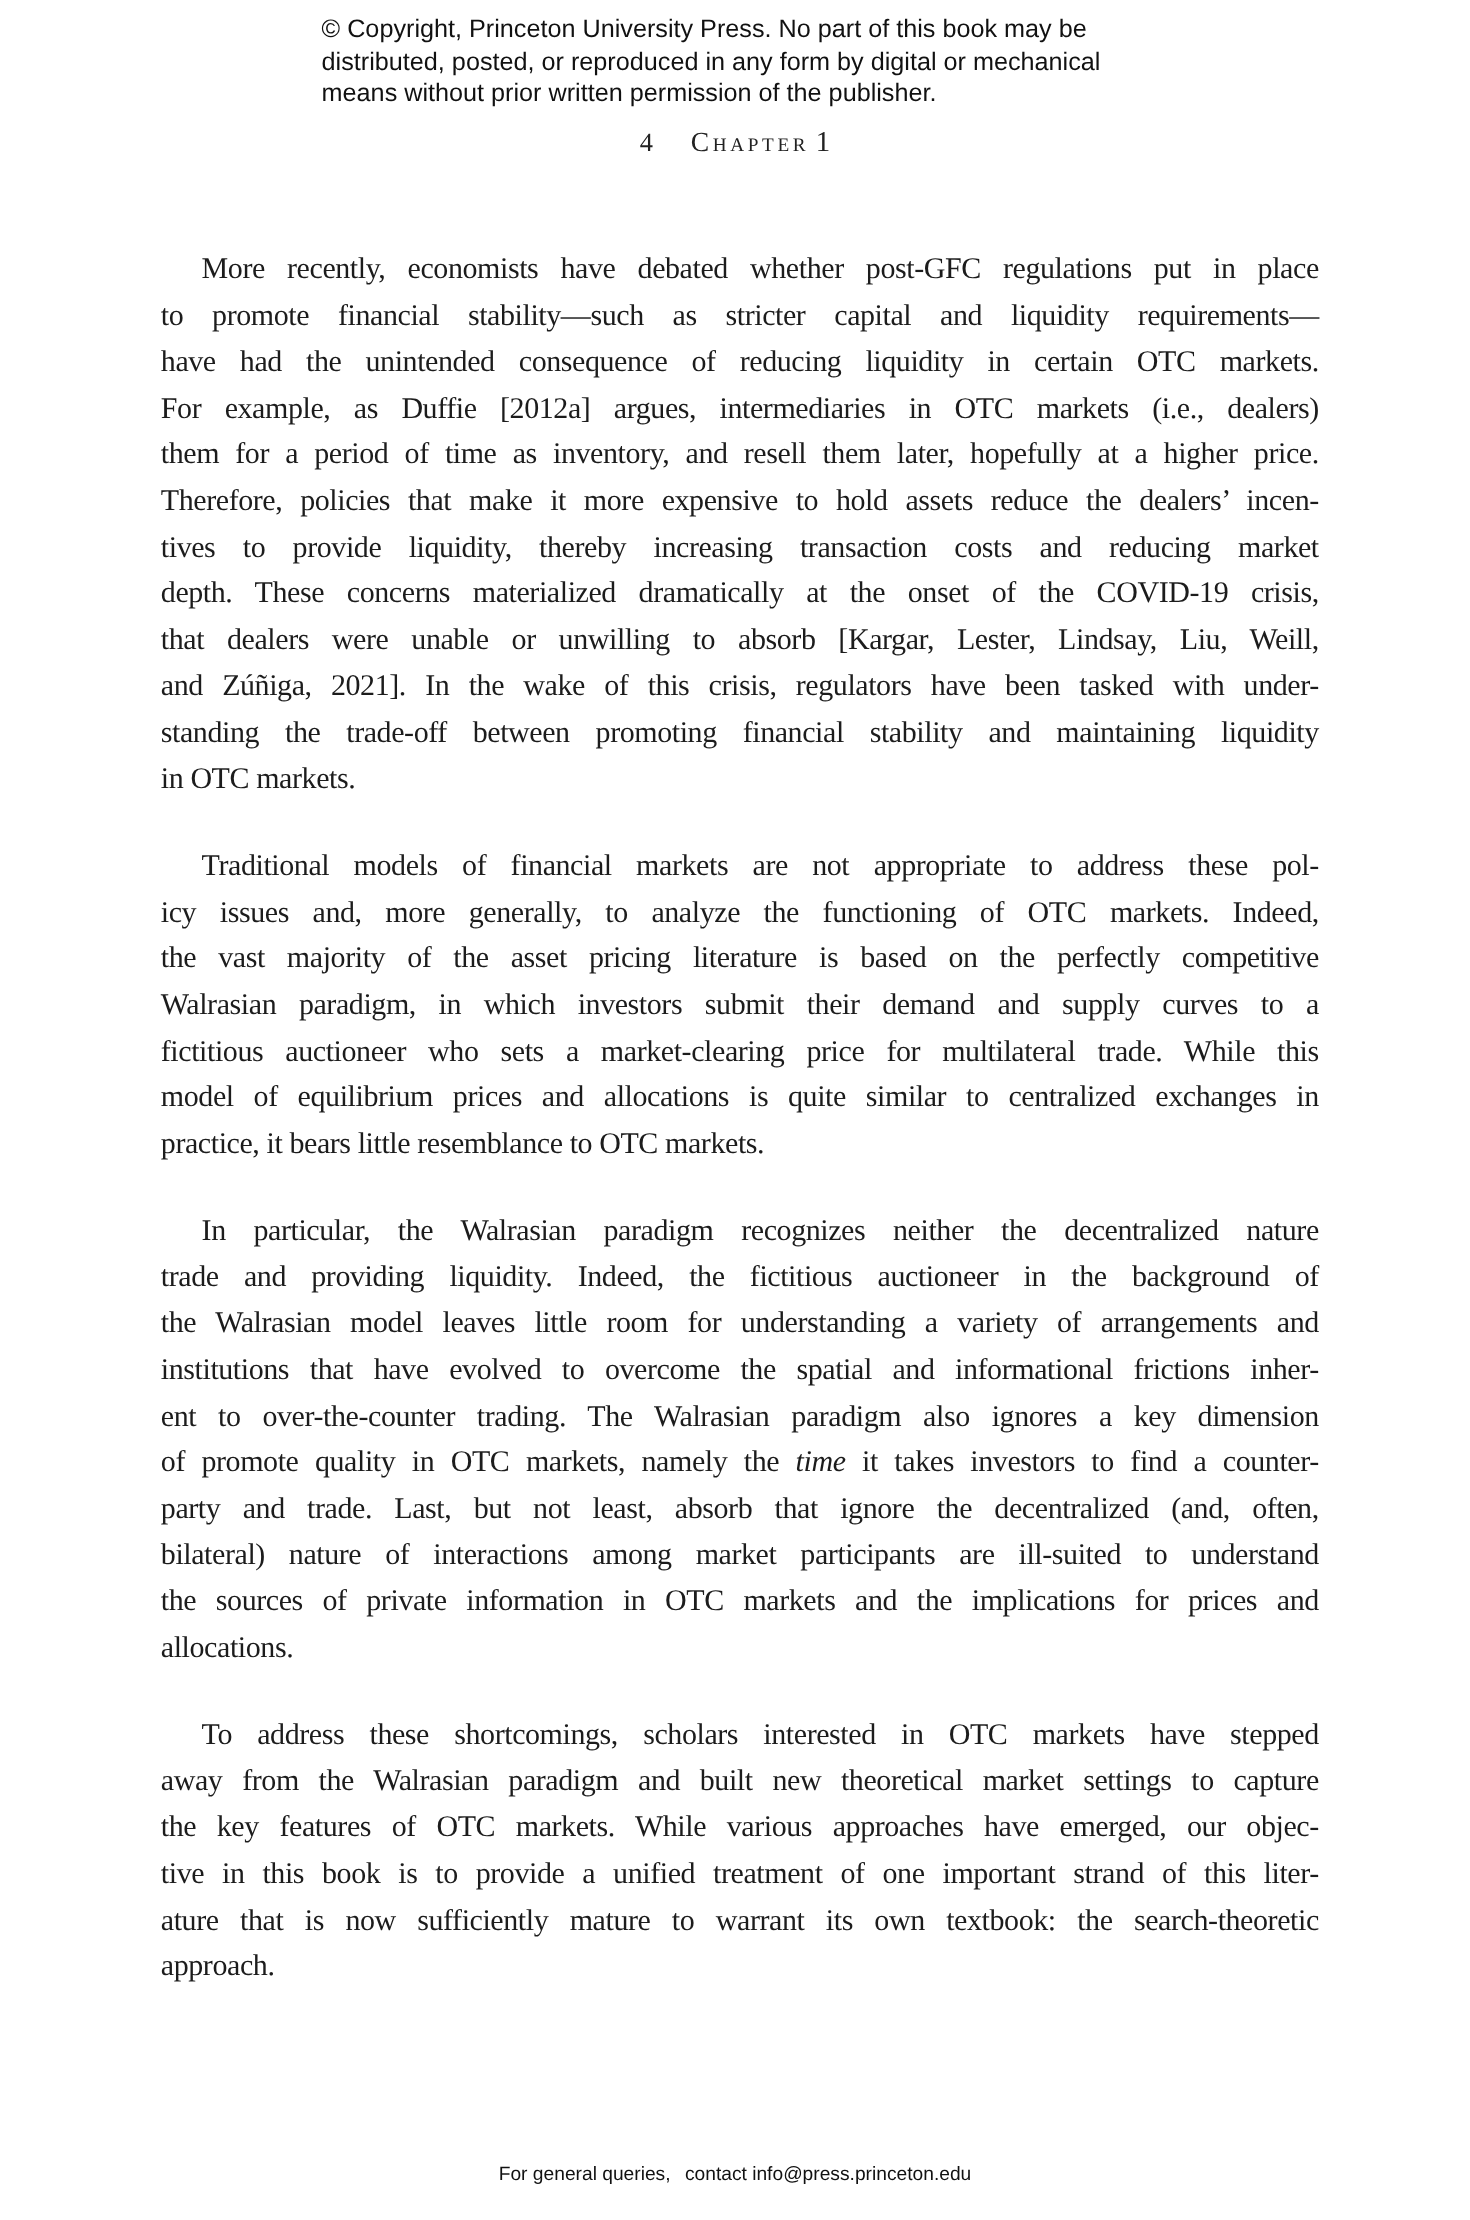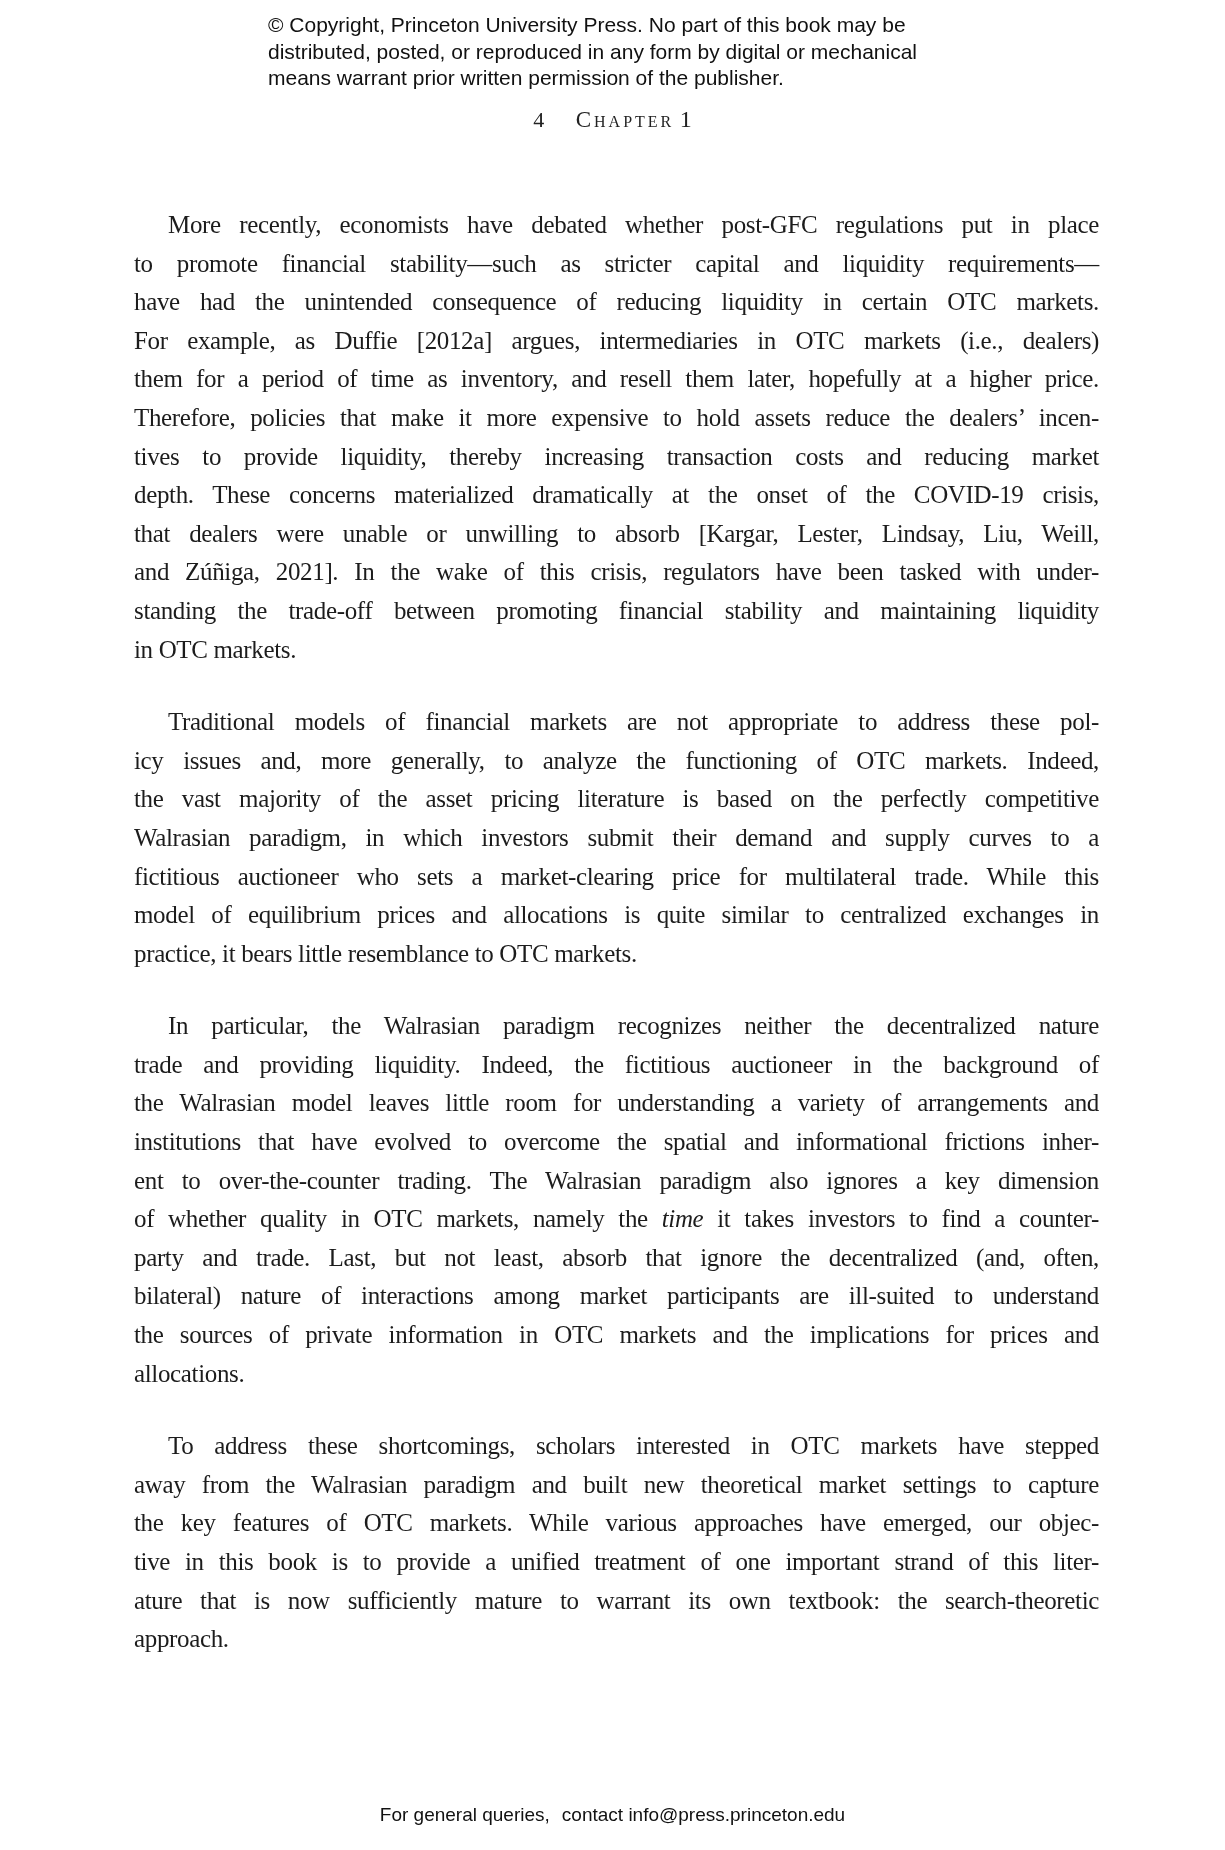--- a/index.html
+++ b/index.html
@@ -23,31 +23,31 @@
   }
   .line {
     display: block; height: 38.6px; white-space: nowrap; overflow: visible;
     text-align: justify; text-align-last: justify; letter-spacing: -0.35px;
   }
   .line.last { text-align-last: left; }
   .line.indent { padding-left: 34px; margin-top: 34px; }
   .line em { font-style: italic; }
   .footer {
     position: absolute; left: 0; top: 1804px; width: 1225px; text-align: center;
-    font-family: "Liberation Sans", sans-serif; font-size: 19px; color: #111111;
+    font-family: "Liberation Sans", sans-serif; font-size: 16px; color: #111111;
   }
   .footer span { margin-left: 12px; }
 </style>
 </head>
 <body>
 
 <div class="notice">
   <div>© Copyright, Princeton University Press. No part of this book may be</div>
   <div>distributed, posted, or reproduced in any form by digital or mechanical</div>
-  <div>means warrant prior written permission of the publisher.</div>
+  <div>means without prior written permission of the publisher.</div>
 </div>
 
 <div class="running-head">
   <span class="pg">4</span>
   <span class="ch">Chapter</span>
   <span class="num">1</span>
 </div>
 
 <div class="body-text">
   <div>
@@ -72,21 +72,21 @@
     <span class="line">fictitious auctioneer who sets a market-clearing price for multilateral trade. While this</span>
     <span class="line">model of equilibrium prices and allocations is quite similar to centralized exchanges in</span>
     <span class="line last">practice, it bears little resemblance to OTC markets.</span>
   </div>
   <div>
     <span class="line indent">In particular, the Walrasian paradigm recognizes neither the decentralized nature</span>
     <span class="line">trade and providing liquidity. Indeed, the fictitious auctioneer in the background of</span>
     <span class="line">the Walrasian model leaves little room for understanding a variety of arrangements and</span>
     <span class="line">institutions that have evolved to overcome the spatial and informational frictions inher-</span>
     <span class="line">ent to over-the-counter trading. The Walrasian paradigm also ignores a key dimension</span>
-    <span class="line"><span>of whether quality in OTC markets, namely the </span><em>time</em><span> it takes investors to find a counter-</span></span>
+    <span class="line"><span>of promote quality in OTC markets, namely the </span><em>time</em><span> it takes investors to find a counter-</span></span>
     <span class="line">party and trade. Last, but not least, absorb that ignore the decentralized (and, often,</span>
     <span class="line">bilateral) nature of interactions among market participants are ill-suited to understand</span>
     <span class="line">the sources of private information in OTC markets and the implications for prices and</span>
     <span class="line last">allocations.</span>
   </div>
   <div>
     <span class="line indent">To address these shortcomings, scholars interested in OTC markets have stepped</span>
     <span class="line">away from the Walrasian paradigm and built new theoretical market settings to capture</span>
     <span class="line">the key features of OTC markets. While various approaches have emerged, our objec-</span>
     <span class="line">tive in this book is to provide a unified treatment of one important strand of this liter-</span>

